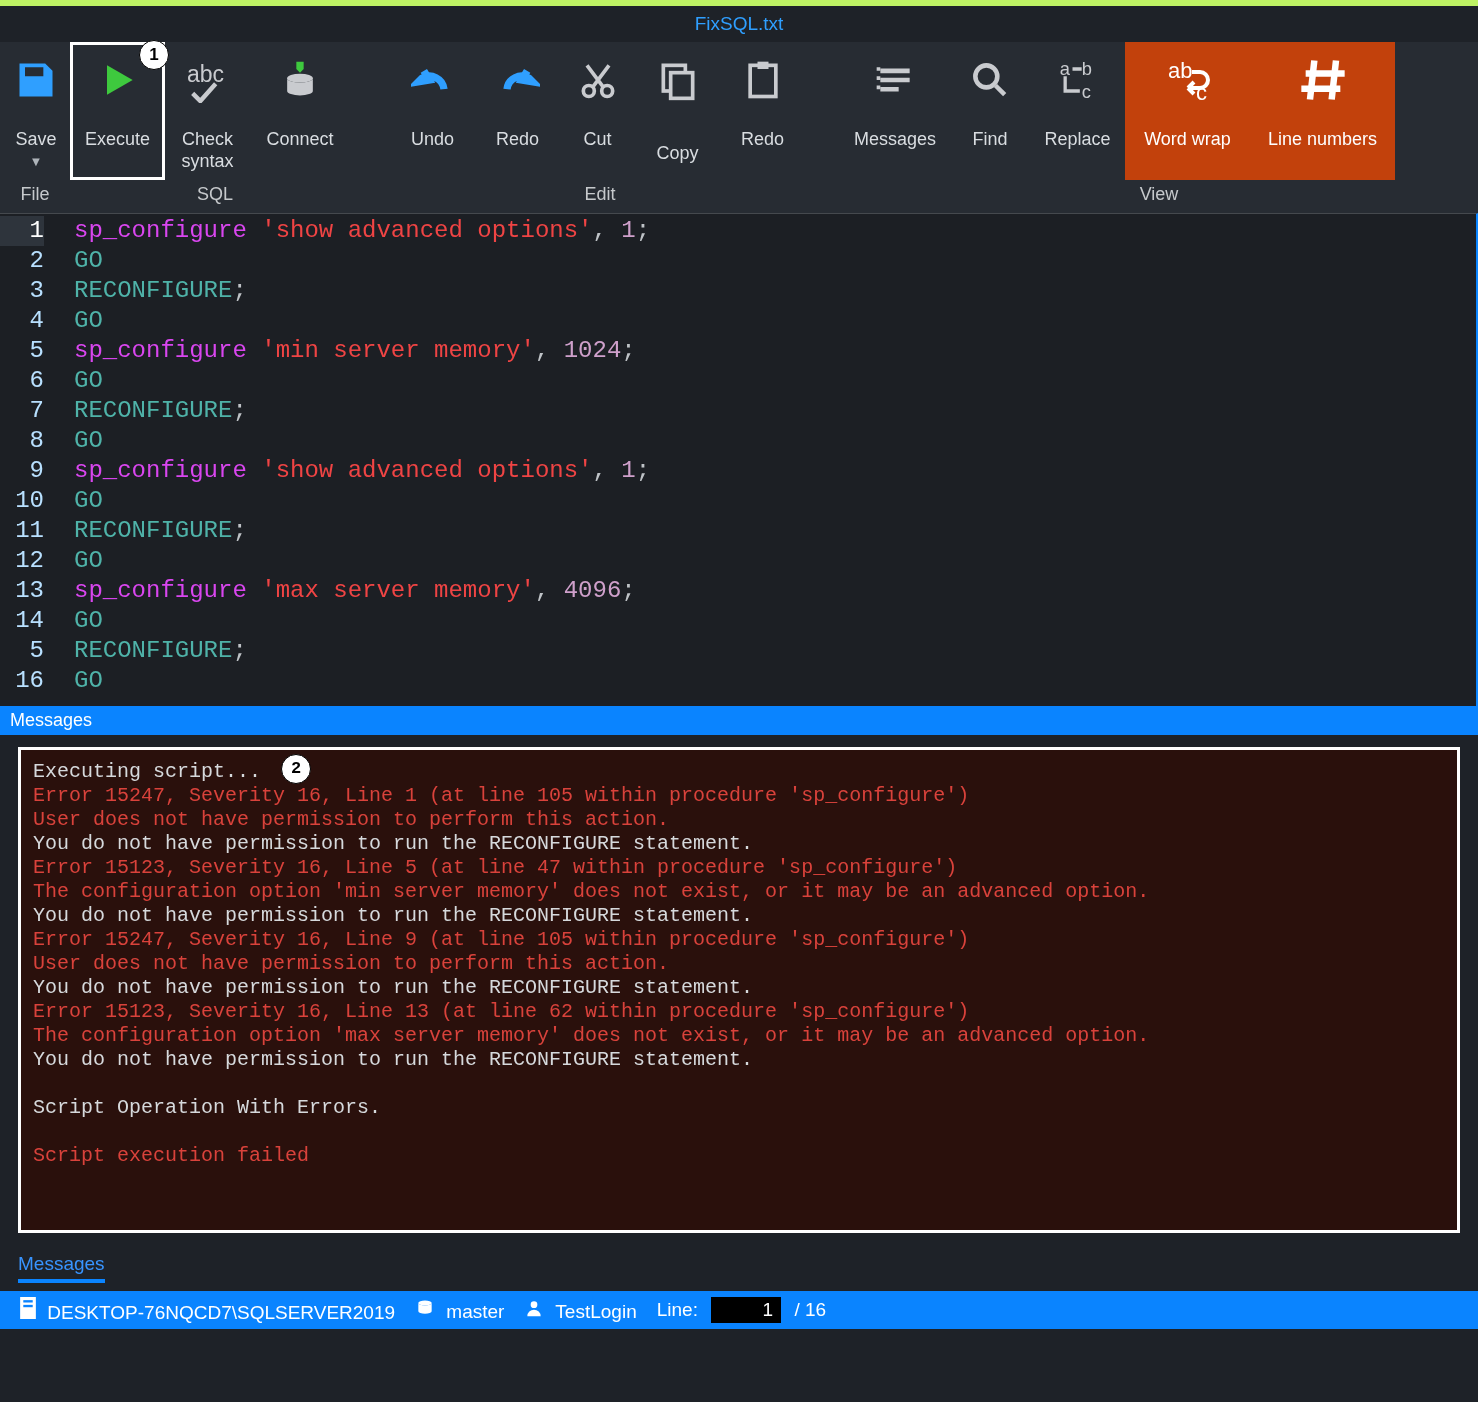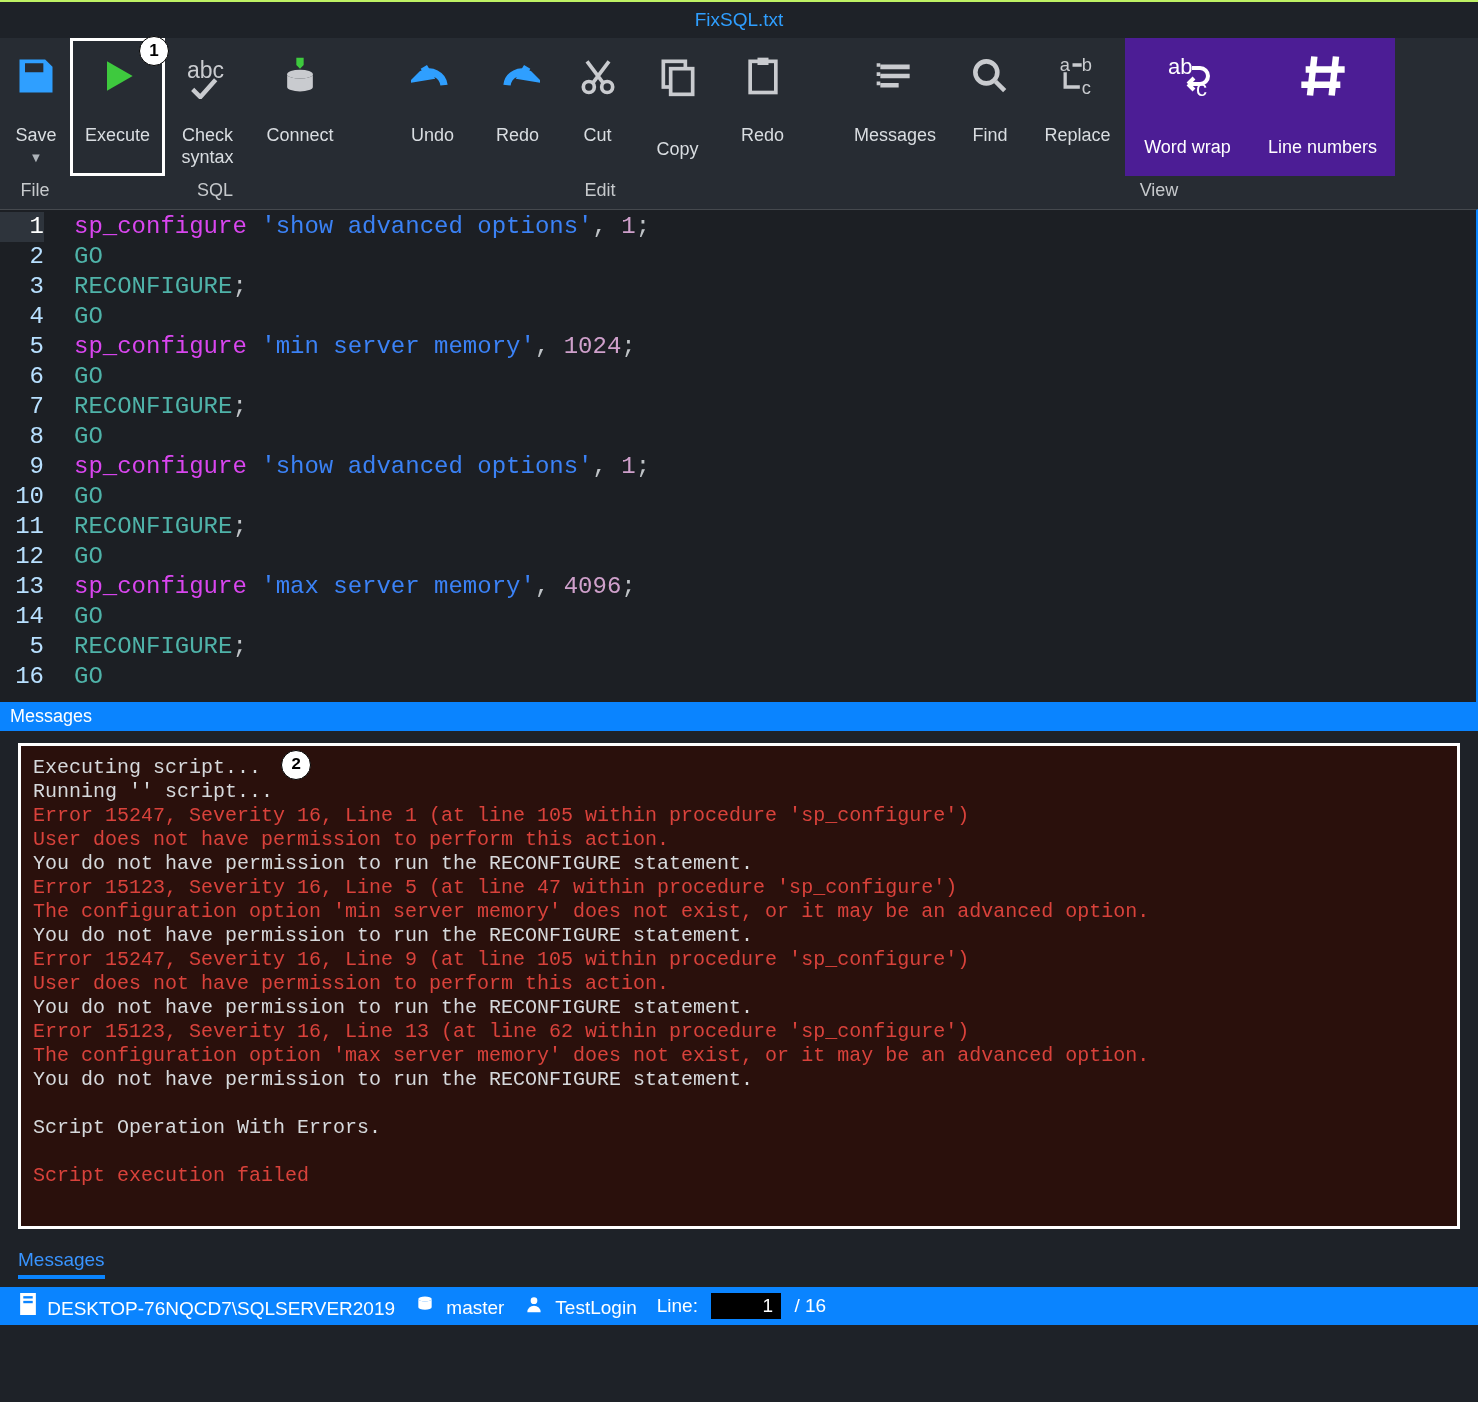--- a/index.html
+++ b/index.html
@@ -16,21 +16,21 @@
 .app {
   width: 100%;
   height: 100%;
   display: flex;
   flex-direction: column;
   box-sizing: border-box;
 }
 .titlebar {
   height: 36px;
   background: #1e2228;
-  border-top: 2px solid #bef264;
+  border-top: 6px solid #bef264;
   display: flex;
   justify-content: center;
   align-items: center;
   color: #2f9fff;
   font-size: 19px;
 }
 .ribbon {
   background: #272c33;
   display: flex;
   flex-direction: column;
@@ -53,23 +53,22 @@
   align-items: center;
   justify-content: flex-start;
   padding: 10px 14px 6px 14px;
   height: 138px;
   box-sizing: border-box;
   color: #d9dde1;
   font-size: 18px;
   position: relative;
 }
 .ribbon-btn.active {
-  background: #4c1d95;
+  background: #c2410c;
   color: #fff;
-  gap: 12px;
 }
 .ribbon-btn .icon {
   height: 56px;
   display: flex;
   align-items: center;
   justify-content: center;
   margin-bottom: 20px;
 }
 .ribbon-btn .label {
   text-align: center;
@@ -132,21 +131,21 @@
 .gutter .ln.current {
   background: #2e343c;
   color: #fff;
 }
 .code {
   flex: 1;
   padding-left: 16px;
   color: #d6d9dc;
 }
 .code .tok-sp { color: #d946ef; }
-.code .tok-str { color: #3b82f6; }
+.code .tok-str { color: #ef4444; }
 .code .tok-punc { color: #bfc3c7; }
 .code .tok-num { color: #cfa0cb; }
 .code .tok-kw { color: #4fb3a9; }
 .messages-header {
   background: #0a84ff;
   color: #fff;
   font-size: 18px;
   padding: 4px 10px;
 }
 .messages-panel {
@@ -426,21 +425,20 @@
         <div><span class="tok-kw">RECONFIGURE</span><span class="tok-punc">;</span></div>
         <div><span class="tok-kw">GO</span></div>
       </div>
   </div>
 
   <div class="messages-header">Messages</div>
 
   <div class="messages-panel" id="messages">
     <span class="callout msg">2</span>
   <div class="msgline ok">Executing script...</div>
-      <div class="msgline ok">Running '' script...</div>
       <div class="msgline err">Error 15247, Severity 16, Line 1 (at line 105 within procedure 'sp_configure')</div>
       <div class="msgline err">User does not have permission to perform this action.</div>
       <div class="msgline ok">You do not have permission to run the RECONFIGURE statement.</div>
       <div class="msgline err">Error 15123, Severity 16, Line 5 (at line 47 within procedure 'sp_configure')</div>
       <div class="msgline err">The configuration option 'min server memory' does not exist, or it may be an advanced option.</div>
       <div class="msgline ok">You do not have permission to run the RECONFIGURE statement.</div>
       <div class="msgline err">Error 15247, Severity 16, Line 9 (at line 105 within procedure 'sp_configure')</div>
       <div class="msgline err">User does not have permission to perform this action.</div>
       <div class="msgline ok">You do not have permission to run the RECONFIGURE statement.</div>
       <div class="msgline err">Error 15123, Severity 16, Line 13 (at line 62 within procedure 'sp_configure')</div>

